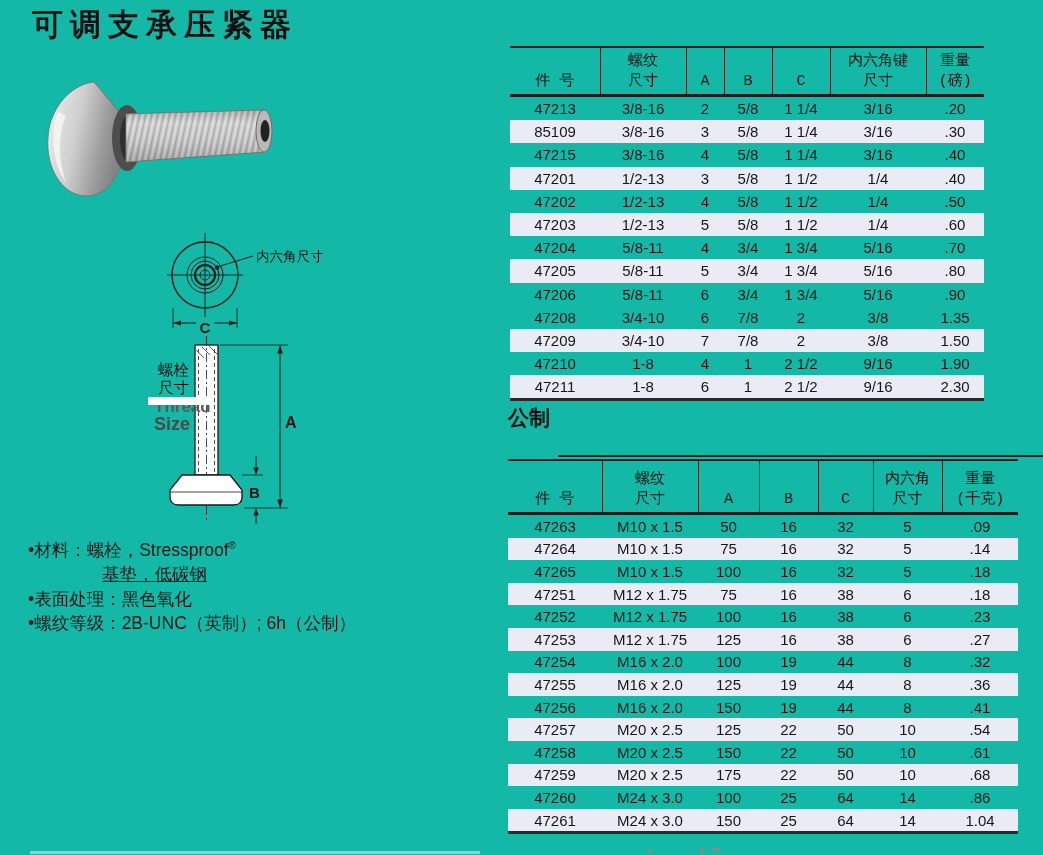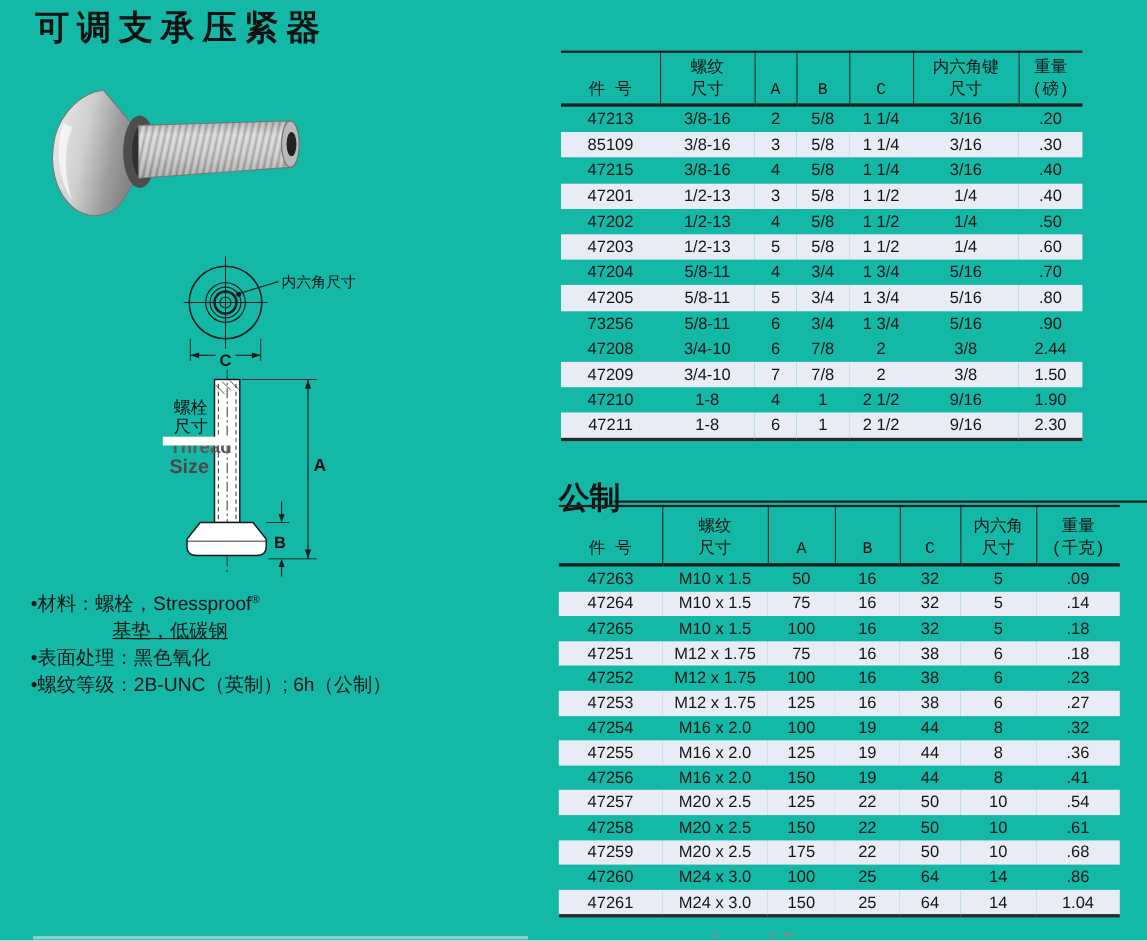--- a/index.html
+++ b/index.html
@@ -23,21 +23,21 @@
   .spec-table th + th{border-left:1px solid #2a2a2a;}
   .spec-table td{text-align:center;font-size:15px;padding:0;color:#161616;}
   .t1{left:510px;top:46px;width:474px;}
   .t1 th{height:40px;}
   .t1 td{height:23.2px;}
   .t2{left:508px;top:459px;width:510px;}
   .t2 th{height:45px;}
   .t2 td{height:22.6px;}
   tr.stripe{background:#e9ecf4;}
 
-  .metric-heading{left:508px;top:434px;font-size:28px;font-weight:bold;color:#111;}
+  .metric-heading{left:508px;top:404px;font-size:21px;font-weight:bold;color:#111;}
   .metric-rule{left:558px;top:455px;width:485px;height:2px;background:#1f1f1f;}
 
   
   .artifact{background:#d9d9de;opacity:.65;}
   .artifact-dark{background:#8a8a8a;opacity:.8;}
 </style>
 </head>
 <body>
 
 <div class="page">
@@ -233,36 +233,36 @@
         <tr class="stripe">
           <td>47205</td>
           <td>5/8-11</td>
           <td>5</td>
           <td>3/4</td>
           <td>1 3/4</td>
           <td>5/16</td>
           <td>.80</td>
         </tr>
         <tr>
-          <td>73256</td>
+          <td>47206</td>
           <td>5/8-11</td>
           <td>6</td>
           <td>3/4</td>
           <td>1 3/4</td>
           <td>5/16</td>
           <td>.90</td>
         </tr>
         <tr>
           <td>47208</td>
           <td>3/4-10</td>
           <td>6</td>
           <td>7/8</td>
           <td>2</td>
           <td>3/8</td>
-          <td>2.44</td>
+          <td>1.35</td>
         </tr>
         <tr class="stripe">
           <td>47209</td>
           <td>3/4-10</td>
           <td>7</td>
           <td>7/8</td>
           <td>2</td>
           <td>3/8</td>
           <td>1.50</td>
         </tr>

